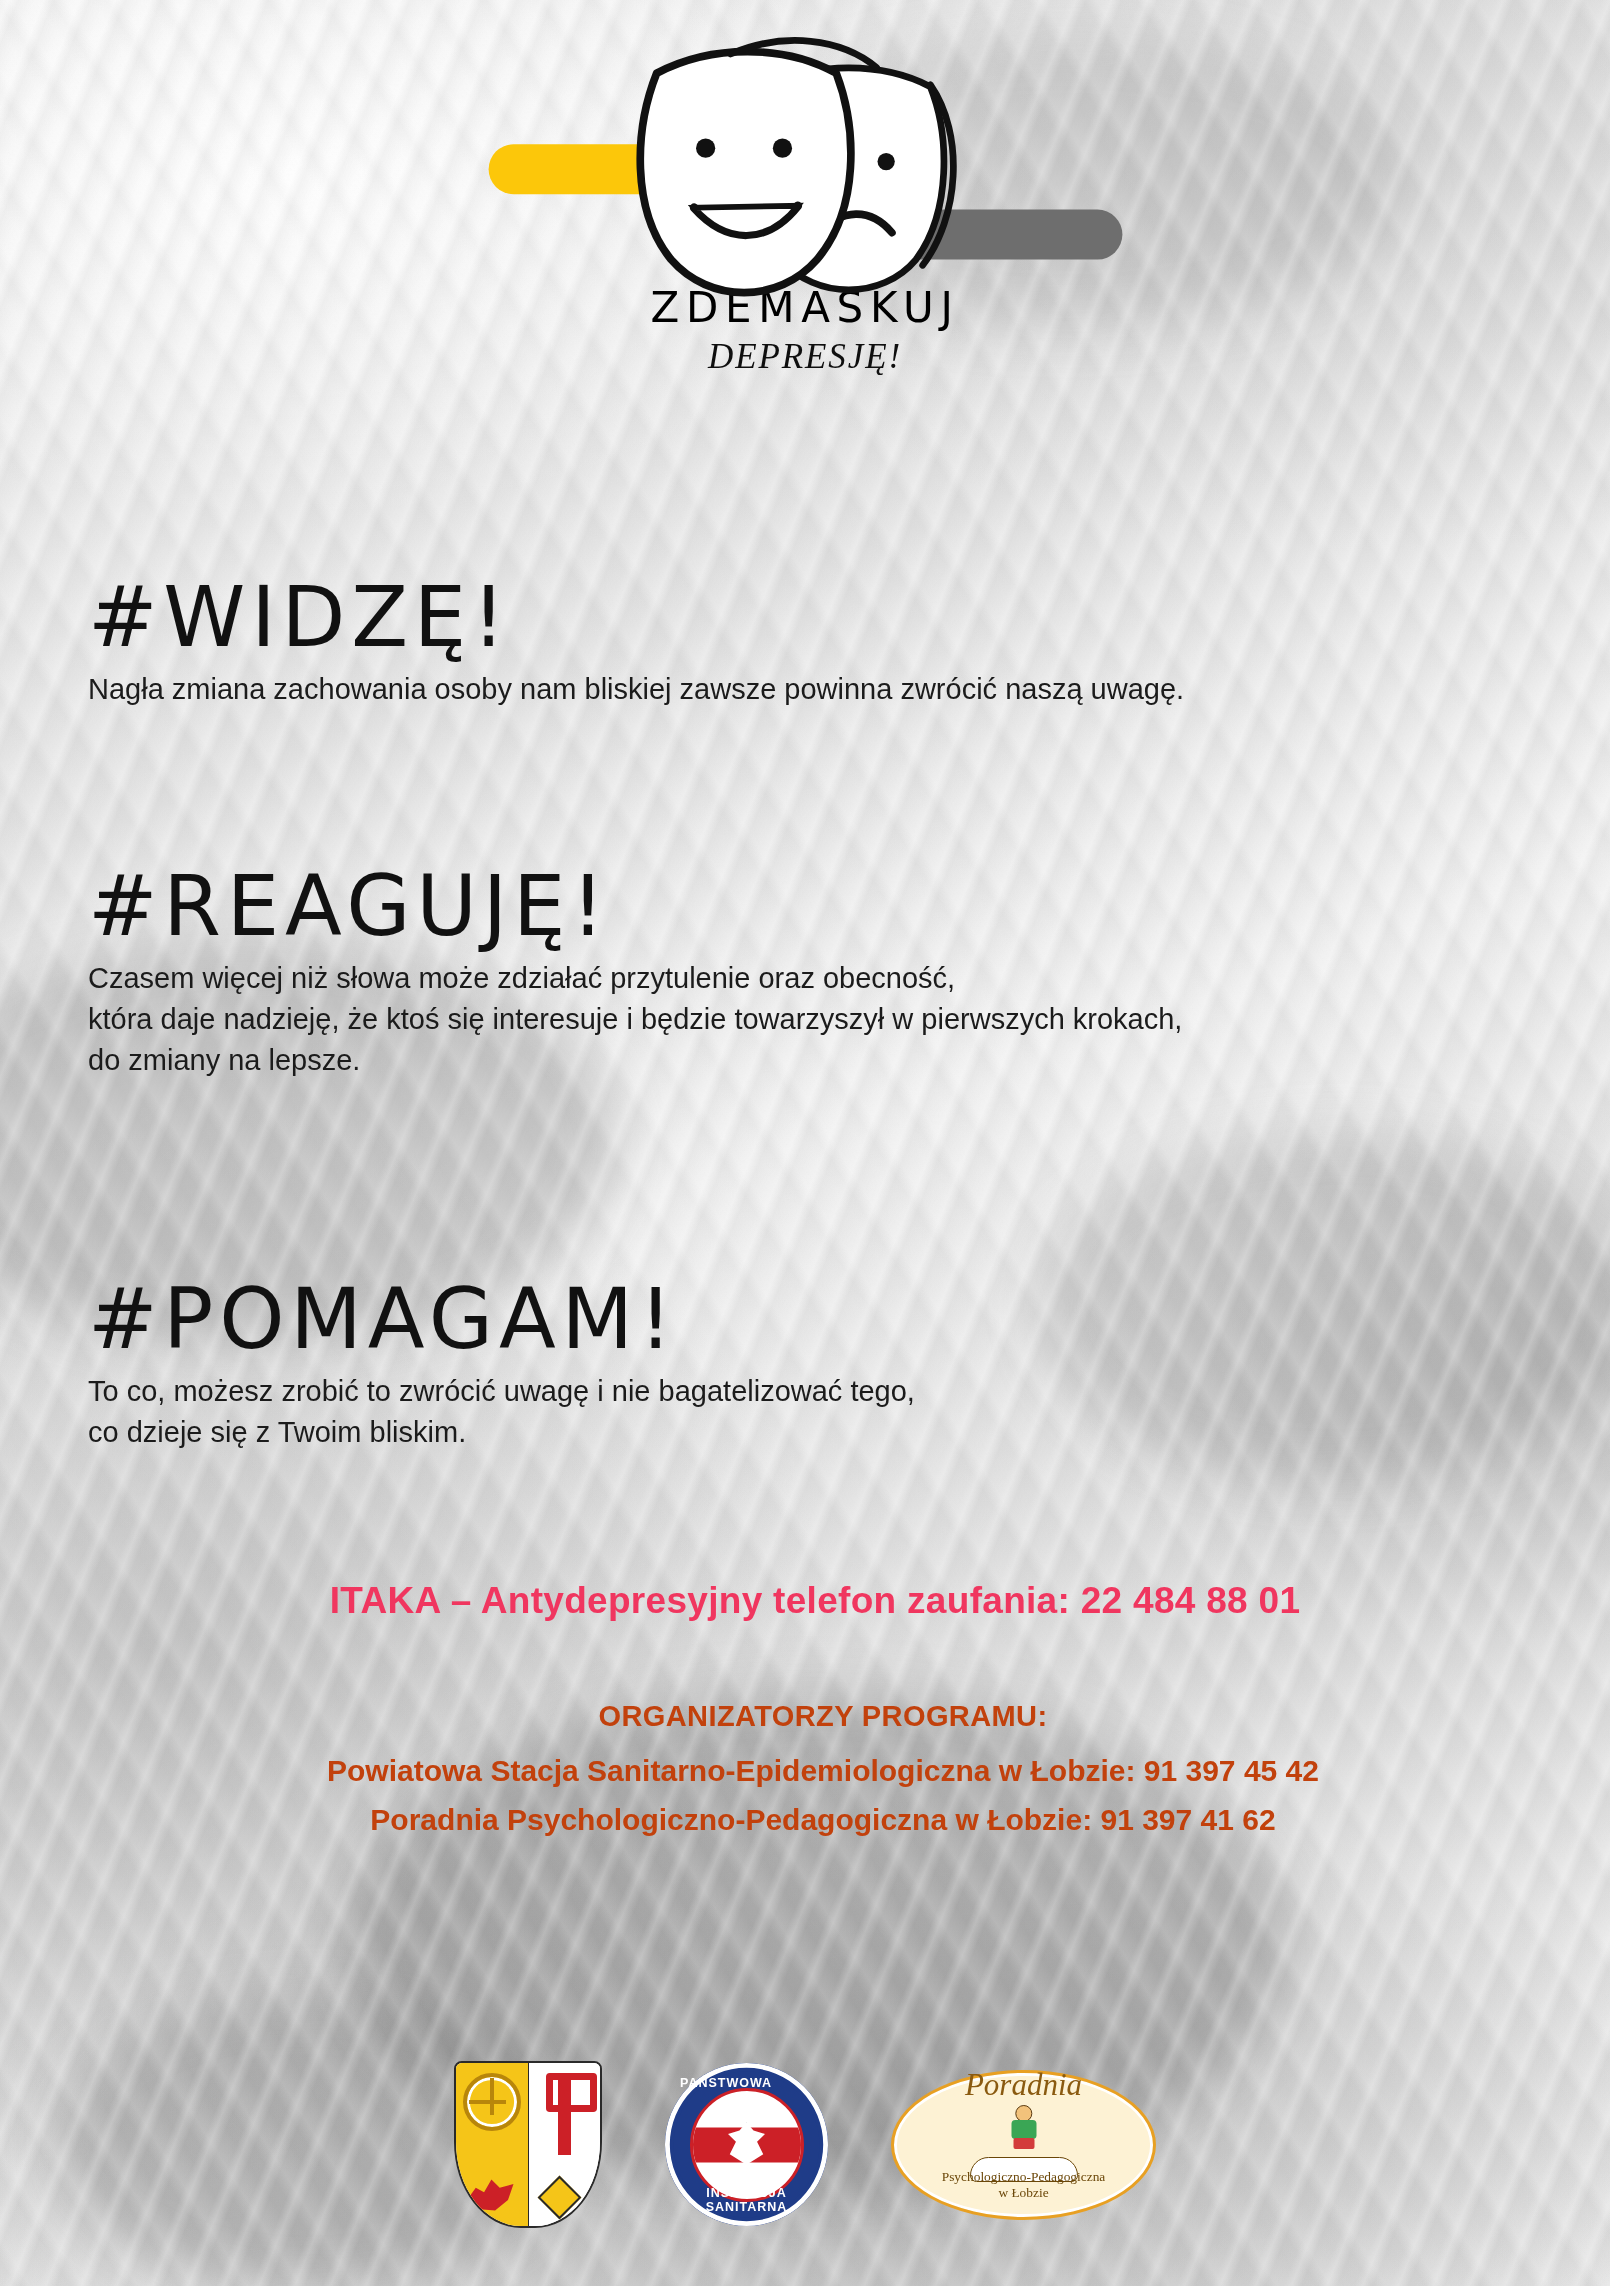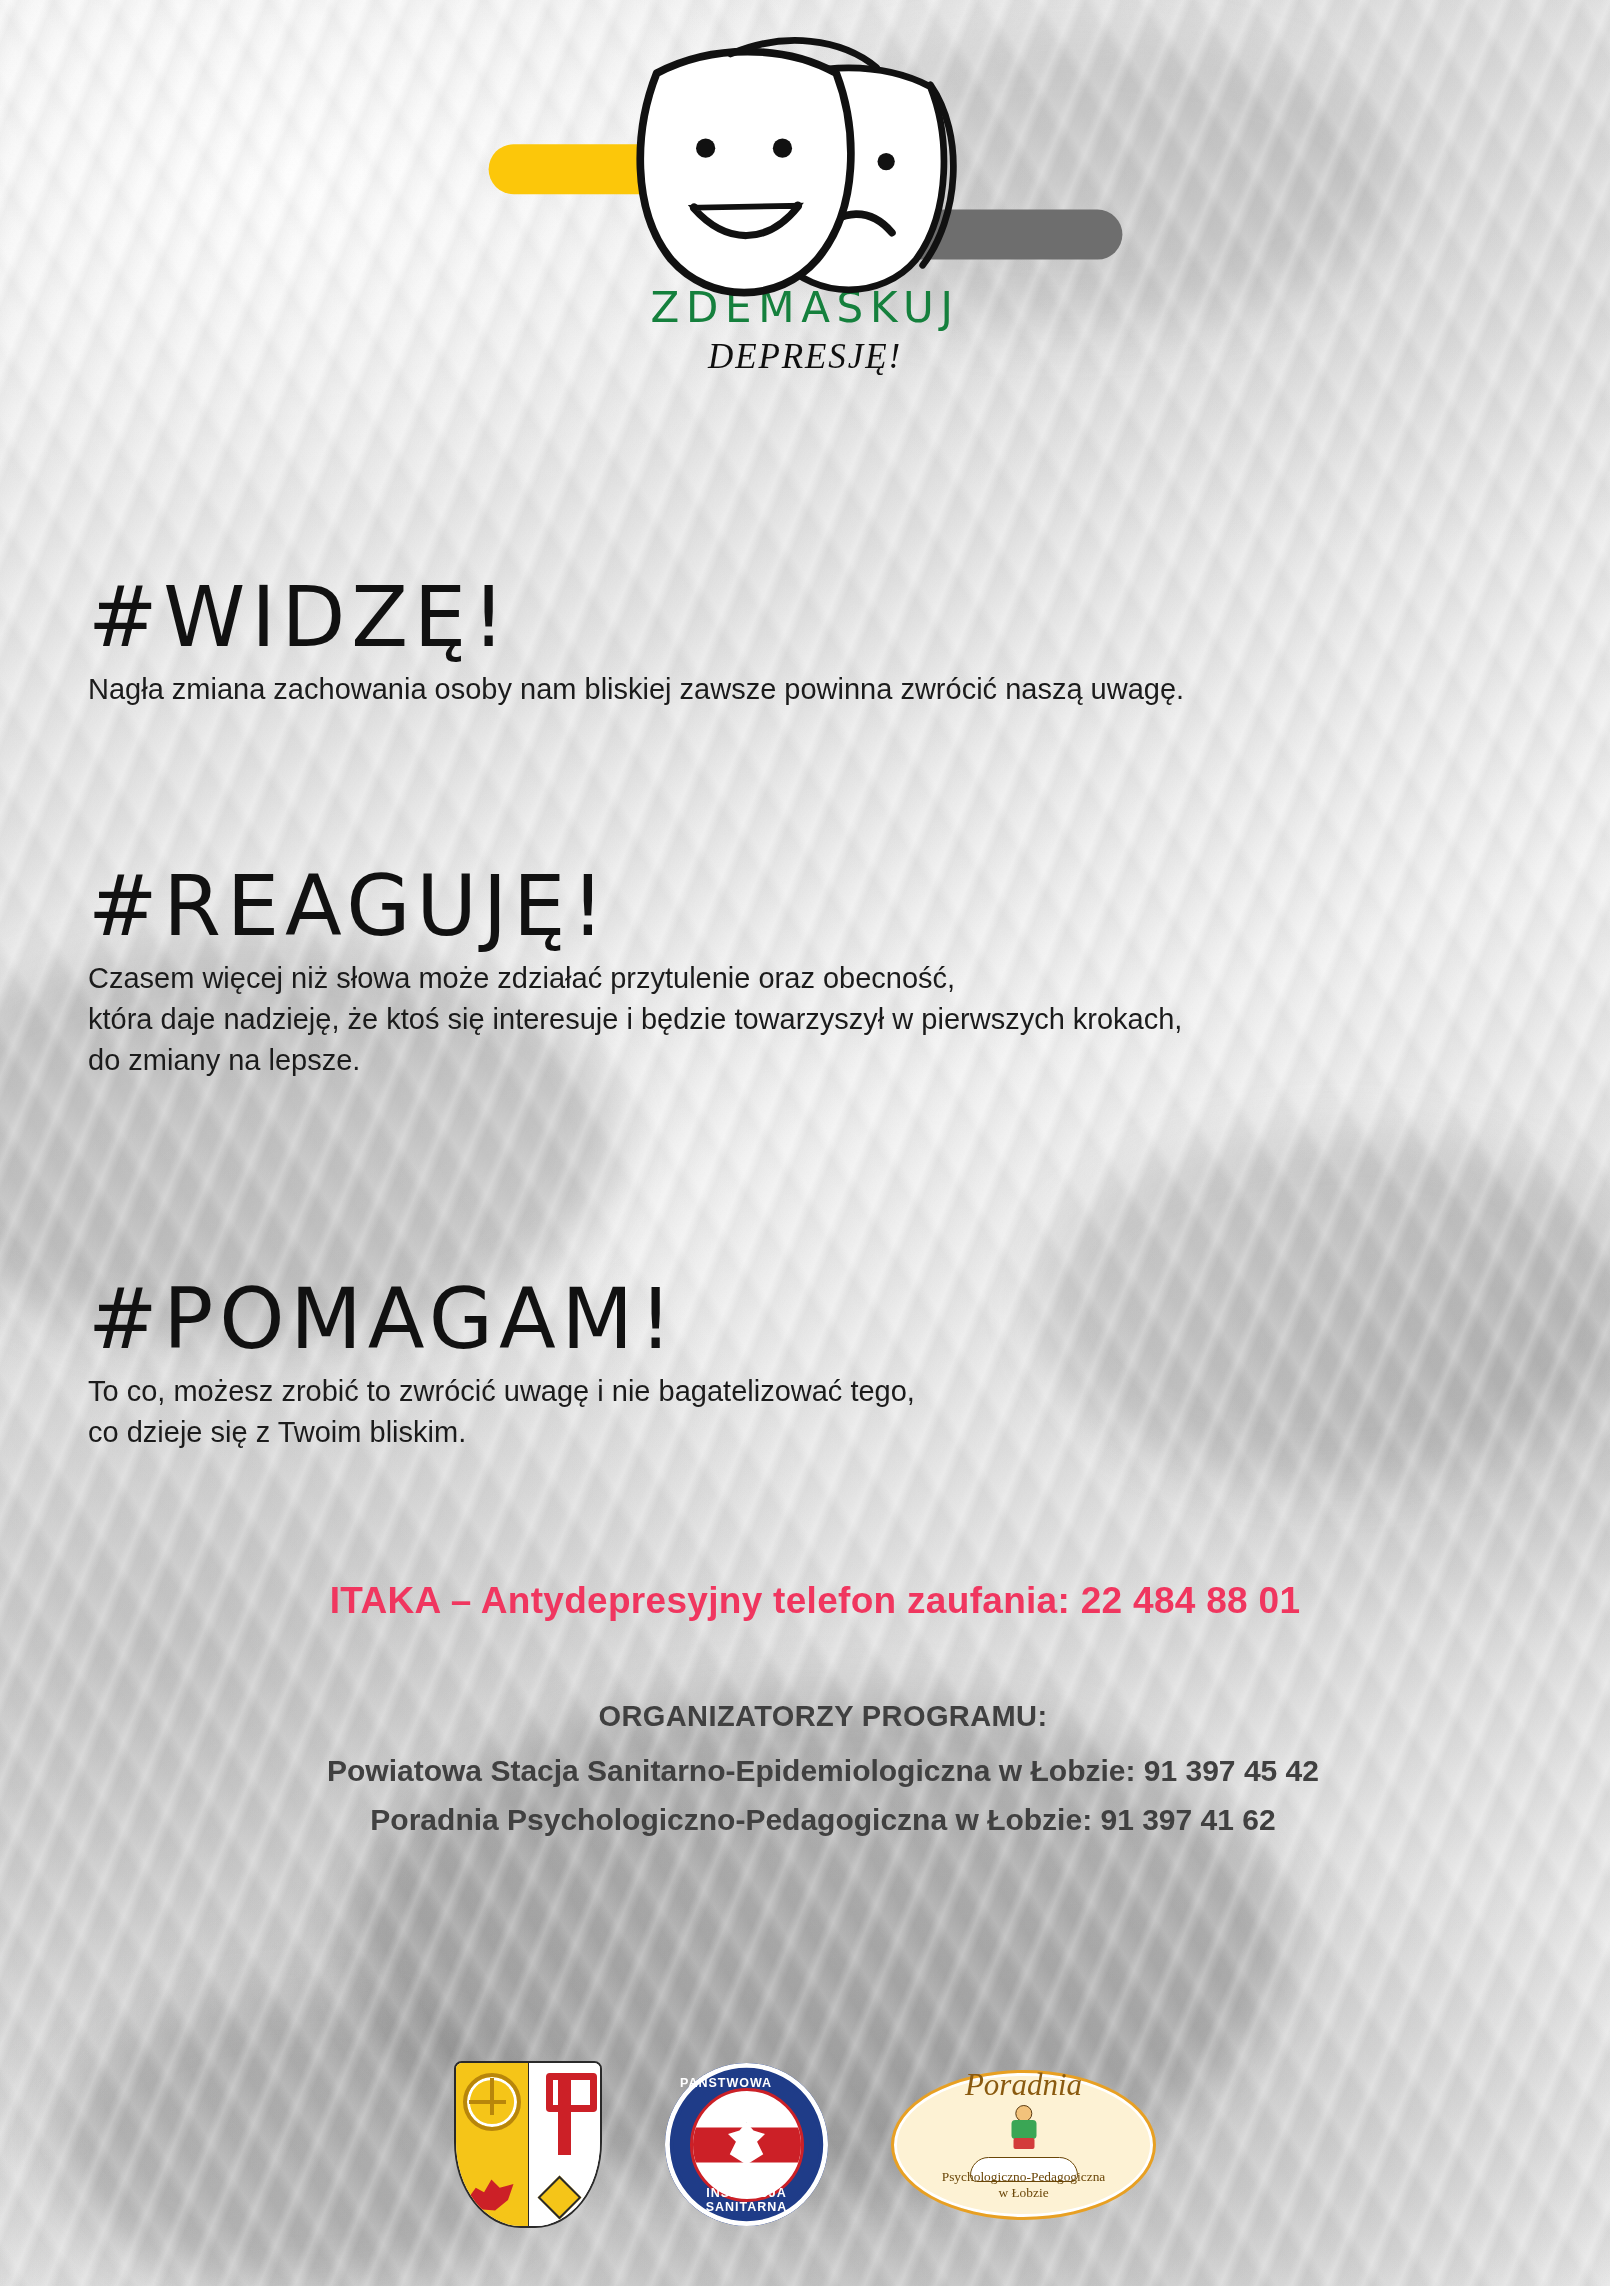--- a/index.html
+++ b/index.html
@@ -61,21 +61,21 @@
     display: flex;
     flex-direction: column;
     align-items: center;
   }
   .logo-marks { position: relative; width: 653px; height: 269px; }
   .logo-title {
     font-family: "DejaVu Sans", sans-serif;
     font-size: 42px;
     letter-spacing: 6.7px;
     font-weight: 400;
-    color: #15803d;
+    color: #000000;
     margin-top: -15.4px;
   }
   .logo-sub {
     font-family: Liberation Serif, serif;
     font-size: 35px;
     font-style: italic;
     letter-spacing: 1.9px;
     color: #0f0f0f;
     margin-top: 5.8px;
   }
@@ -110,21 +110,21 @@
     font-size: 37px;
     color: #f0365f;
     letter-spacing: 0.3px;
   }
 
   
   .organizers {
     position: absolute;
     left: 0; right: 0;
     text-align: center;
-    color: #404040;
+    color: #c2410c;
     padding-left: 36px;
   }
   .org-title {
     font-family: "Liberation Sans", sans-serif;
     font-weight: bold;
     font-size: 29px;
     letter-spacing: 0.4px;
     margin-bottom: 21px;
   }
   .org-line {

